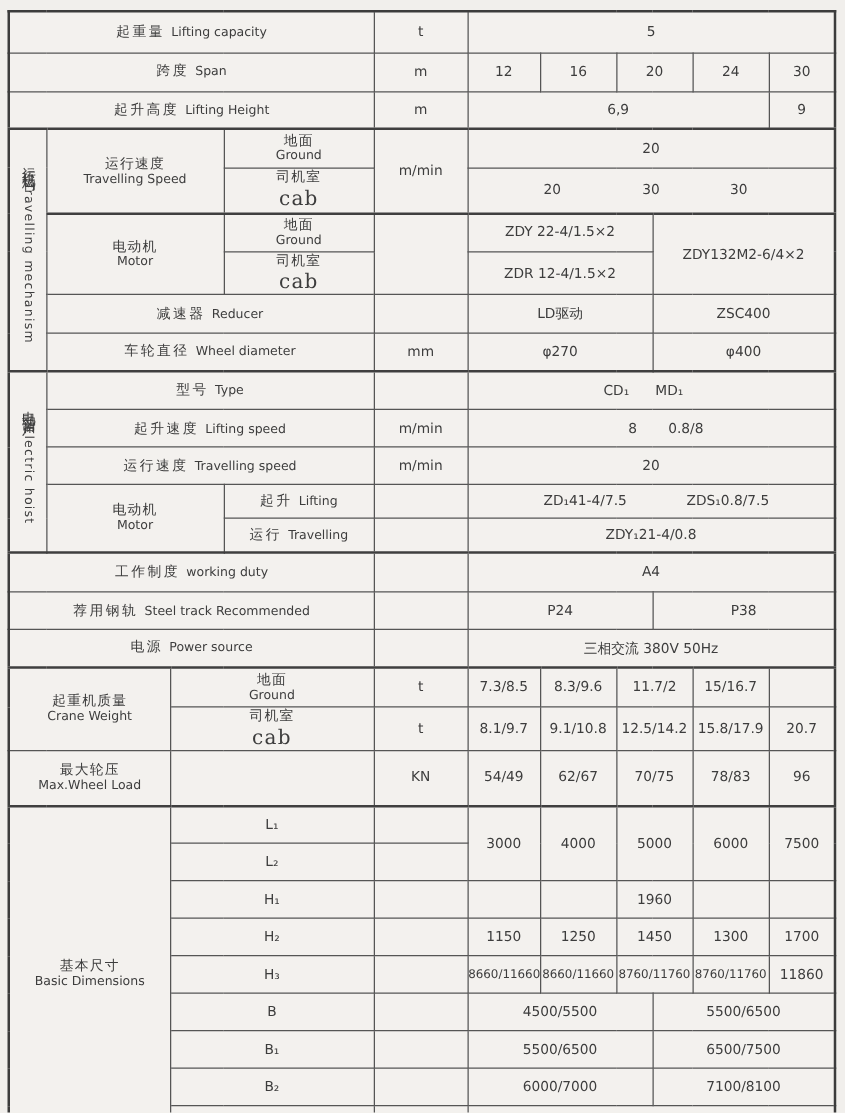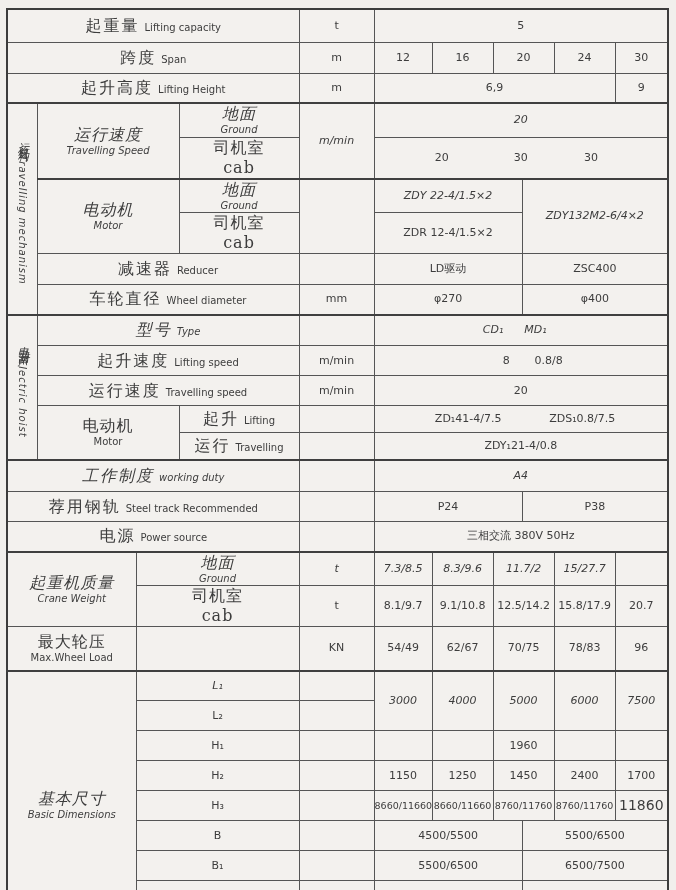--- a/index.html
+++ b/index.html
@@ -20,23 +20,23 @@
   }
   td{
     border:1px solid #555;
     text-align:center;
     vertical-align:middle;
     font-size:11px;
     padding:0;
     overflow:hidden;
     line-height:1.25;
   }
-  tr.sep td{border-top-width:2px;border-top-color:#3f3f3f;font-style:italic;}
+  tr.sep td{border-top-width:2px;border-top-color:#3f3f3f;}
   .stack span{display:block;}
-  .zh{font-size:16px;letter-spacing:1px;}
+  .zh{font-size:11px;letter-spacing:1px;}
   .en{font-size:10px;letter-spacing:0;}
   .inl .zh{margin-right:5px;letter-spacing:2px;}
   .cabtxt{font-size:16px;font-family:"DejaVu Serif","Liberation Serif",serif;letter-spacing:1px;}
   .vlab{
     writing-mode:vertical-rl;
     text-orientation:mixed;
     margin:0 auto;
     white-space:nowrap;
     font-size:10px;
     letter-spacing:1px;
@@ -242,21 +242,21 @@
           <span class="en">Crane Weight</span>
     </td>
     <td colspan="2" class="stack">
       <span class="zh">地面</span>
           <span class="en">Ground</span>
     </td>
     <td>t</td>
     <td class="val">7.3/8.5</td>
     <td class="val">8.3/9.6</td>
     <td colspan="2" class="val">11.7/2</td>
-    <td class="val">15/27.7</td>
+    <td class="val">15/16.7</td>
     <td class="val"></td>
   </tr>
   <tr style="height:32px">
     <td colspan="2" class="stack">
       <span class="zh">司机室</span>
           <span class="cabtxt">cab</span>
     </td>
     <td>t</td>
     <td class="val">8.1/9.7</td>
     <td class="val">9.1/10.8</td>
@@ -303,31 +303,31 @@
     <td colspan="2" class="val">1960</td>
     <td></td>
     <td></td>
   </tr>
   <tr style="height:30px">
     <td colspan="2">H₂</td>
     <td></td>
     <td class="val">1150</td>
     <td class="val">1250</td>
     <td colspan="2" class="val">1450</td>
-    <td class="val">2400</td>
+    <td class="val">1300</td>
     <td class="val">1700</td>
   </tr>
   <tr style="height:30px">
     <td colspan="2">H₃</td>
     <td></td>
     <td style="font-size:9.5px">8660/11660</td>
     <td style="font-size:9.5px">8660/11660</td>
     <td colspan="2" style="font-size:9.5px">8760/11760</td>
     <td style="font-size:9.5px">8760/11760</td>
-    <td style="font-size:14px">11860</td>
+    <td style="font-size:11px">11860</td>
   </tr>
   <tr style="height:30px">
     <td colspan="2">B</td>
     <td></td>
     <td colspan="3" class="val">4500/5500</td>
     <td colspan="3" class="val">5500/6500</td>
   </tr>
   <tr style="height:30px">
     <td colspan="2">B₁</td>
     <td></td>

